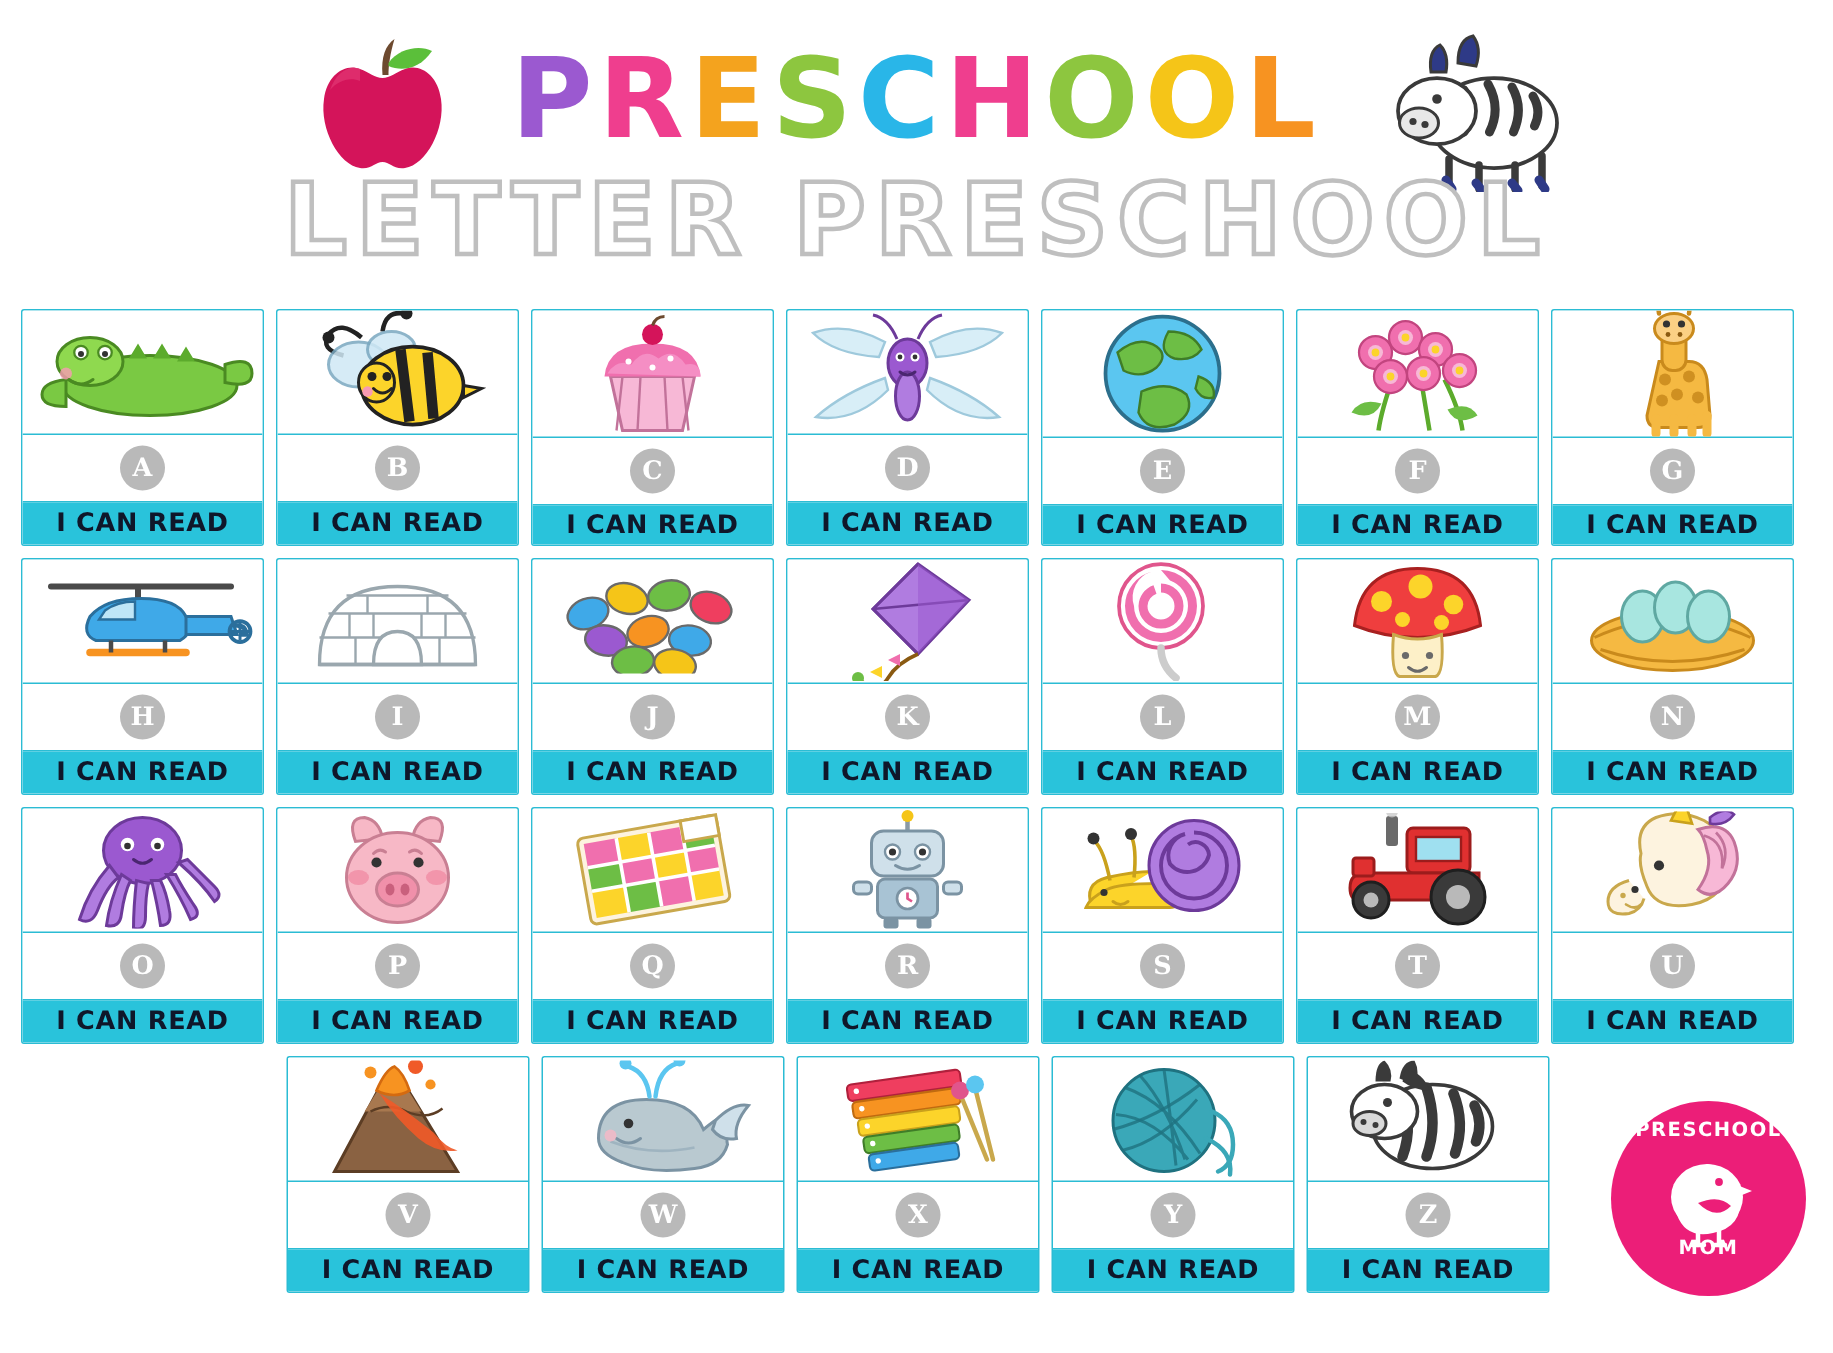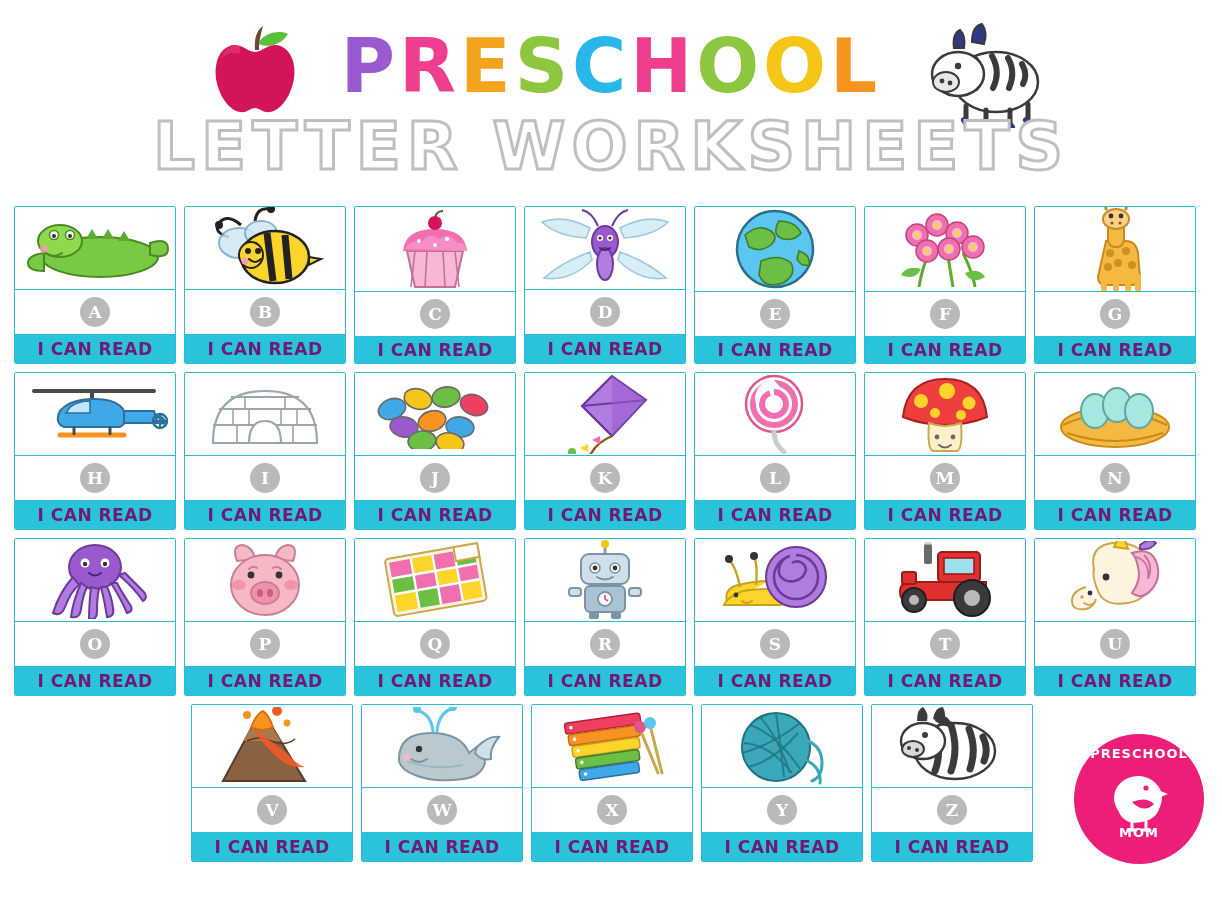--- a/index.html
+++ b/index.html
@@ -123,21 +123,21 @@
     font-family: "DejaVu Serif", serif;
     font-weight: bold;
     font-size: 17px;
     display: flex;
     align-items: center;
     justify-content: center;
   }
   .card-read {
     flex: 1 1 auto;
     background: #29c3db;
-    color: #701a75;
+    color: #0f172a;
     font-family: "DejaVu Sans", sans-serif;
     font-weight: bold;
     font-size: 17px;
     letter-spacing: 0.5px;
     display: flex;
     align-items: center;
     justify-content: center;
   }
 
   
@@ -197,21 +197,21 @@
         <path d="M30 36 q-2 -14 6 -18 q6 6 4 18 Z" fill="#2e3a87" stroke="#3a3a3a" stroke-width="2"></path>
         <path d="M48 30 q0 -16 10 -18 q6 8 2 20 Z" fill="#2e3a87" stroke="#3a3a3a" stroke-width="2"></path>
         <path d="M42 94 l0 18 M62 98 l0 16 M86 98 l0 16 M104 92 l0 20" stroke="#3a3a3a" stroke-width="5" stroke-linecap="round"></path>
         <path d="M40 108 l4 6 M60 110 l4 5 M84 110 l4 5 M102 108 l4 6" stroke="#2e3a87" stroke-width="6" stroke-linecap="round"></path>
       </svg>
     </div>
 
     <div class="title-row">
       <div class="title-main" id="title-main"><span style="color: rgb(155, 89, 208);">P</span><span style="color: rgb(239, 62, 142);">R</span><span style="color: rgb(244, 163, 30);">E</span><span style="color: rgb(141, 198, 63);">S</span><span style="color: rgb(41, 182, 232);">C</span><span style="color: rgb(239, 62, 142);">H</span><span style="color: rgb(141, 198, 63);">O</span><span style="color: rgb(245, 197, 24);">O</span><span style="color: rgb(247, 147, 33);">L</span></div>
     </div>
-    <div class="title-sub">LETTER WORKSHEETS</div>
+    <div class="title-sub">LETTER PRESCHOOL</div>
   </div>
 
   <div class="grid" id="grid">
       <div class="row">
         <div class="card">
           <div class="card-art">
             <svg viewBox="0 0 150 78" width="150" height="78">
               <ellipse cx="80" cy="48" rx="58" ry="20" fill="#7ac943" stroke="#4a8a22" stroke-width="2"></ellipse>
               <path d="M24 44 q-16 2 -16 10 q0 8 16 8 z" fill="#7ac943" stroke="#4a8a22" stroke-width="2"></path>
               <ellipse cx="40" cy="32" rx="22" ry="16" fill="#8fd94f" stroke="#4a8a22" stroke-width="2"></ellipse>

